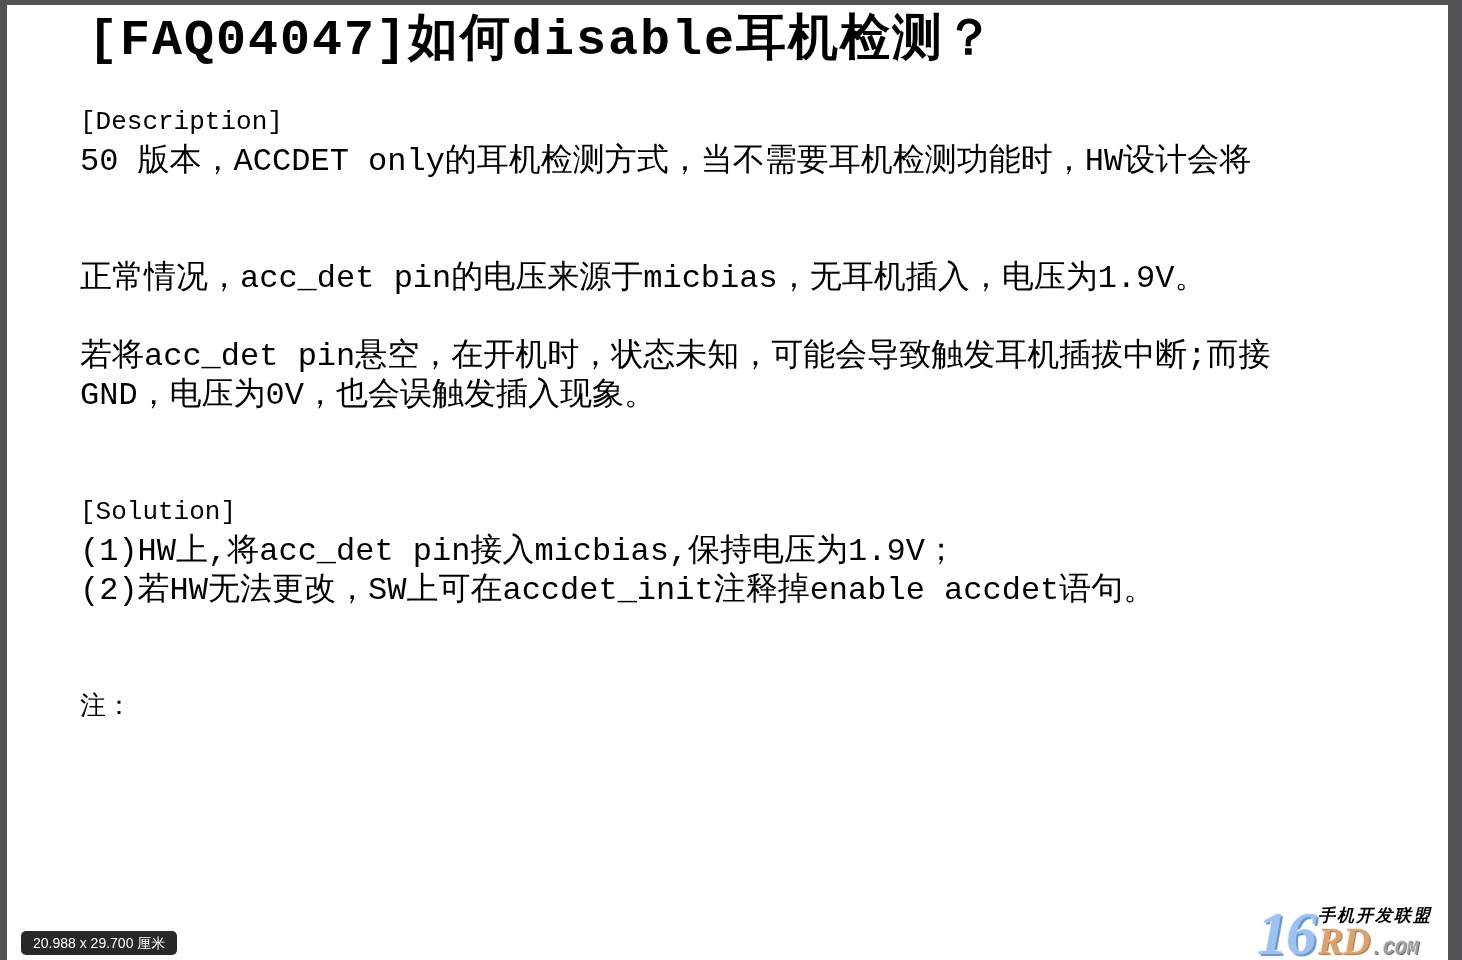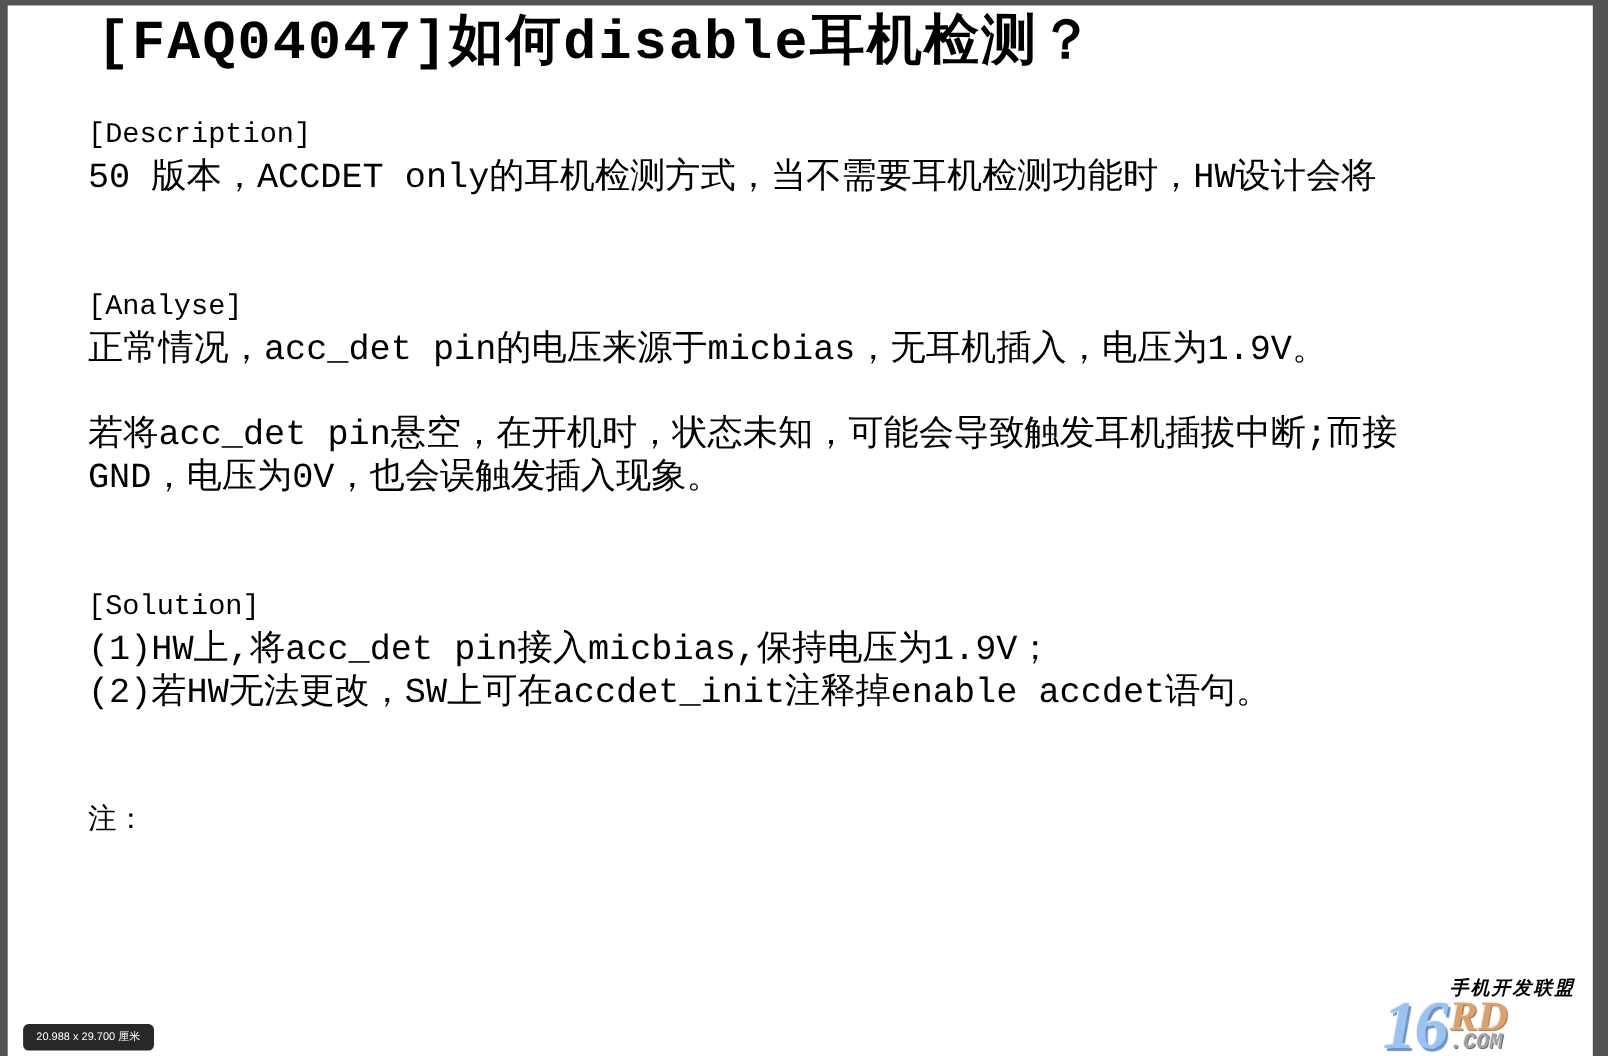--- a/index.html
+++ b/index.html
@@ -21,42 +21,42 @@
   .doc-body { position: absolute; left: 73px; top: 98px; right: 20px; }
   .line {
     height: 39px; line-height: 39px;
     font-size: 32px; color: #000; white-space: nowrap;
   }
   .line.label { font-size: 26px; }
   .line.blank { height: 39px; }
   .size-badge {
     position: absolute; left: 14px; bottom: 5px;
     background: #282828; color: #ffffff;
-    font-family: "Liberation Sans", sans-serif; font-size: 10px;
+    font-family: "Liberation Sans", sans-serif; font-size: 14px;
     padding: 5px 12px; border-radius: 5px; line-height: 14px;
   }
   .logo {
     position: absolute; right: 16px; bottom: 2px;
     display: flex; align-items: flex-end;
     font-style: italic; font-weight: bold; user-select: none;
   }
   .logo-number {
     font-family: "Liberation Serif", serif;
     font-size: 62px; line-height: 50px;
     color: #9dc2ef;
     text-shadow: -1px -1px 0 #eaf3fd, 2px 2px 1px #6a93c8;
     letter-spacing: -2px;
   }
   .logo-right { display: flex; flex-direction: column; margin-left: 3px; }
   .logo-slogan {
     font-family: "Liberation Sans", sans-serif;
     font-size: 17px; line-height: 19px; letter-spacing: 2px;
     color: #5b8dee;
   }
-  .logo-row { display: flex; align-items: baseline; flex-direction: column; }
+  .logo-row { display: flex; align-items: baseline; }
   .logo-letters {
     font-family: "Liberation Serif", serif;
     font-size: 38px; line-height: 32px;
     color: #d9a273;
     text-shadow: -1px -1px 0 #f8e7d6, 1px 1px 1px #a9713f;
   }
   .logo-domain {
     font-family: Liberation Mono, monospace;
     font-size: 20px; line-height: 18px;
     color: #a0a0a2;
@@ -70,21 +70,20 @@
 
   <div class="doc-title">[FAQ04047]如何disable耳机检测？</div>
 
   <div class="doc-body">
 
     <div class="line label">[Description]</div>
     <div class="line">50 版本，ACCDET only的耳机检测方式，当不需要耳机检测功能时，HW设计会将</div>
     <div class="line blank"></div>
     <div class="line blank"></div>
 
-    <div class="line label">[Analyse]</div>
     <div class="line">正常情况，acc_det pin的电压来源于micbias，无耳机插入，电压为1.9V。</div>
     <div class="line blank"></div>
     <div class="line">若将acc_det pin悬空，在开机时，状态未知，可能会导致触发耳机插拔中断;而接</div>
     <div class="line">GND，电压为0V，也会误触发插入现象。</div>
     <div class="line blank"></div>
     <div class="line blank"></div>
 
     <div class="line label">[Solution]</div>
     <div class="line">(1)HW上,将acc_det pin接入micbias,保持电压为1.9V；</div>
     <div class="line">(2)若HW无法更改，SW上可在accdet_init注释掉enable accdet语句。</div>

